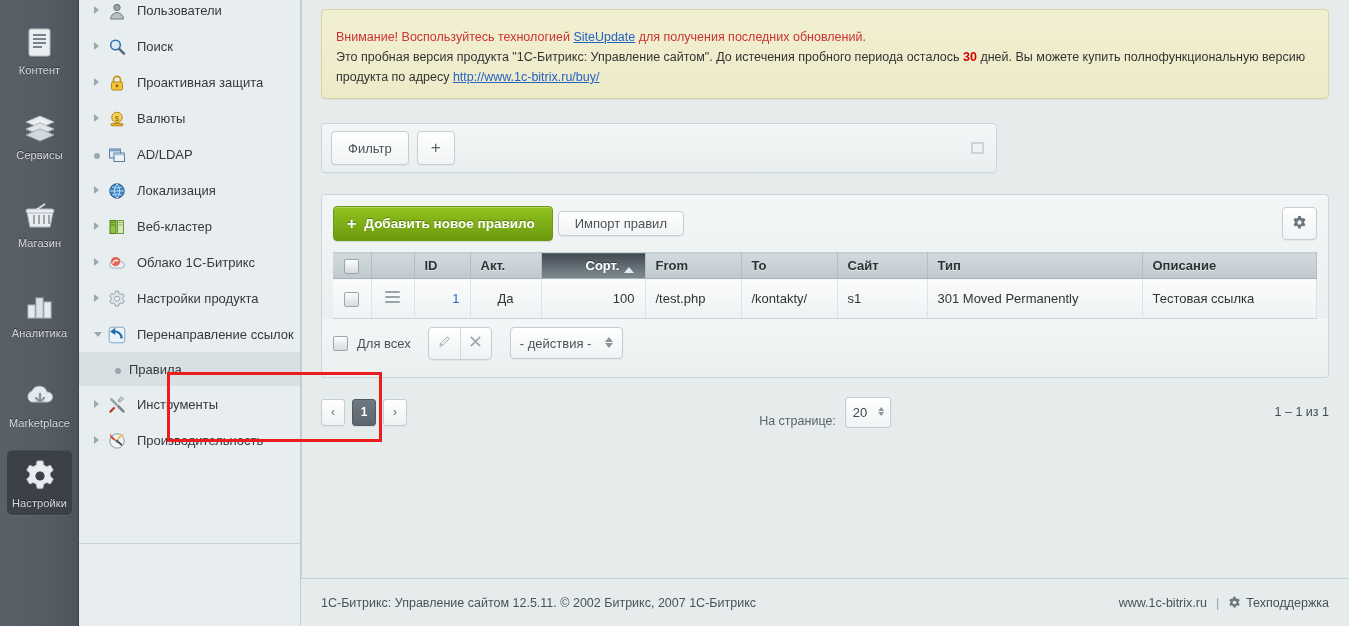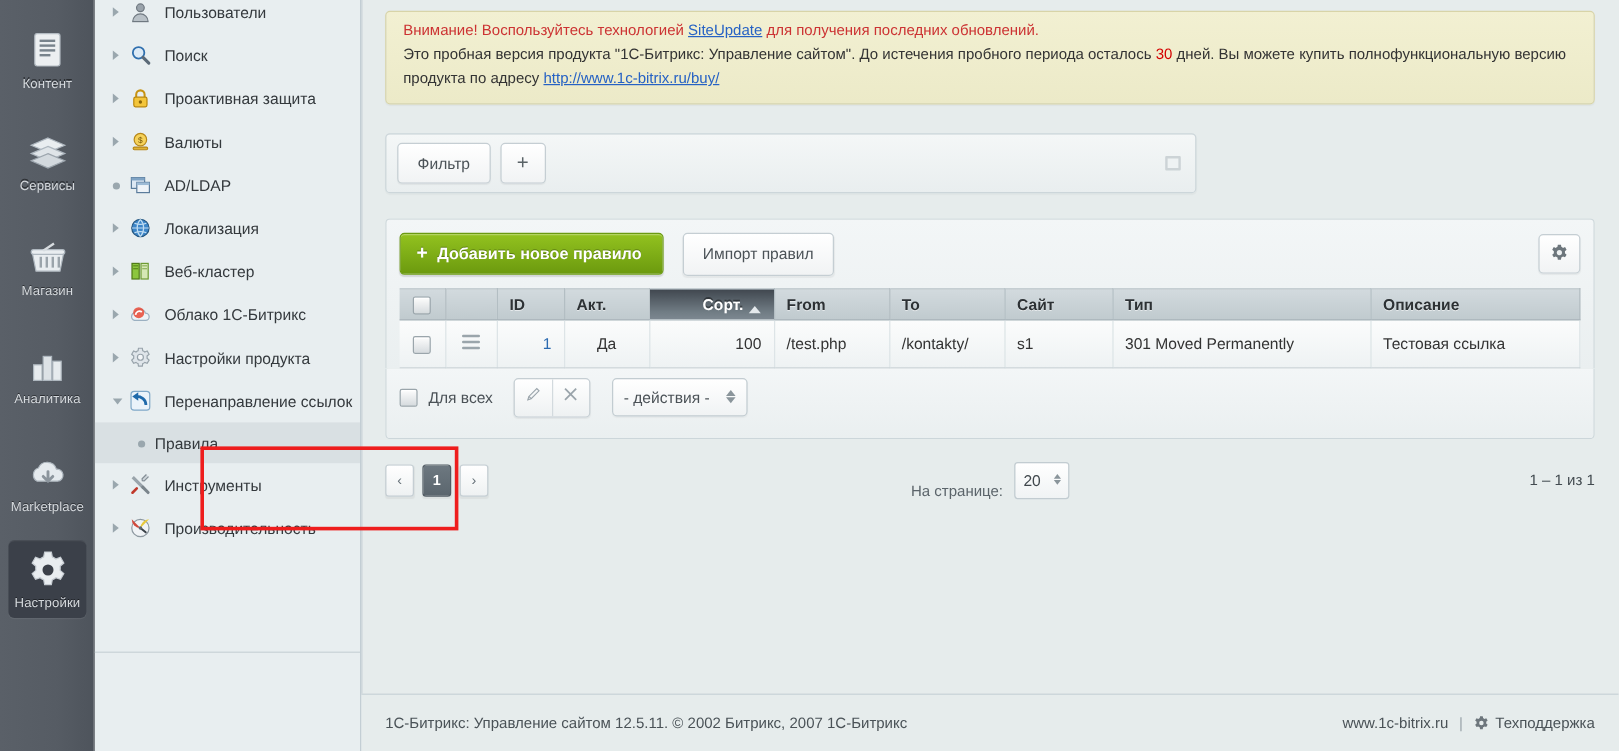--- a/index.html
+++ b/index.html
@@ -103,27 +103,27 @@
     background: #e6ecec;
     overflow: hidden;
   }
   #content-inner { padding: 9px 20px 0 20px; }
 
   
   #notice {
     background: linear-gradient(to bottom, #f2f0d2 0%, #eceac8 100%);
     border: 1px solid #d8d4a8;
     border-radius: 4px;
-    padding: 5px 14px 11px 14px;
+    padding: 17px 14px 11px 14px;
     box-shadow: 0 1px 1px rgba(0,0,0,.04);
   }
   #notice p { font-size: 12.5px; line-height: 20px; color: #c33; }
   #notice .n2 { color: #333; }
   #notice a { color: #2662c4; text-decoration: underline; }
-  #notice .num { color: #d40000; font-weight: normal; margin-top: 15px; }
+  #notice .num { color: #d40000; font-weight: bold; margin-top: 15px; }
 
   
   #filter-panel {
     margin-top: 24px; width: 676px; height: 50px;
     background: linear-gradient(to bottom, #f4f7f7 0%, #e9eeef 100%);
     border: 1px solid #ccd6da;
     border-radius: 4px;
     display: flex; align-items: center; padding: 0 9px;
     position: relative;
     box-shadow: 0 1px 1px rgba(0,0,0,.03);
@@ -162,21 +162,21 @@
     border: 1px solid #6b9a11;
     border-radius: 4px;
     height: 35px; padding: 0 17px 0 13px;
     color: #fff; font-size: 13.5px; font-weight: bold;
     text-shadow: 0 -1px 0 rgba(0,0,0,.3);
     cursor: pointer;
     display: inline-flex; align-items: center;
     box-shadow: inset 0 1px 0 rgba(255,255,255,.3), 0 1px 1px rgba(0,0,0,.12);
   }
   #btn-add .plus { font-size: 16px; margin-right: 8px; font-weight: bold; line-height: 1; }
-  #btn-import { margin-left: 16px; height: 36px; }
+  #btn-import { margin-left: 5px; height: 25px; }
   #btn-gear {
     position: absolute; right: 11px; top: 12px;
     width: 35px; height: 33px; padding: 0;
   }
 
   
   table#grid { width: 100%; border-collapse: collapse; table-layout: fixed; }
   #grid thead th {
     background: linear-gradient(to bottom, #d2dade 0%, #c0cace 100%);
     border-right: 1px solid #b3bec3;

